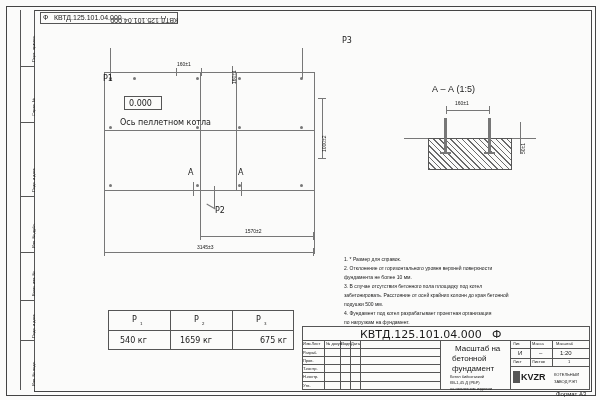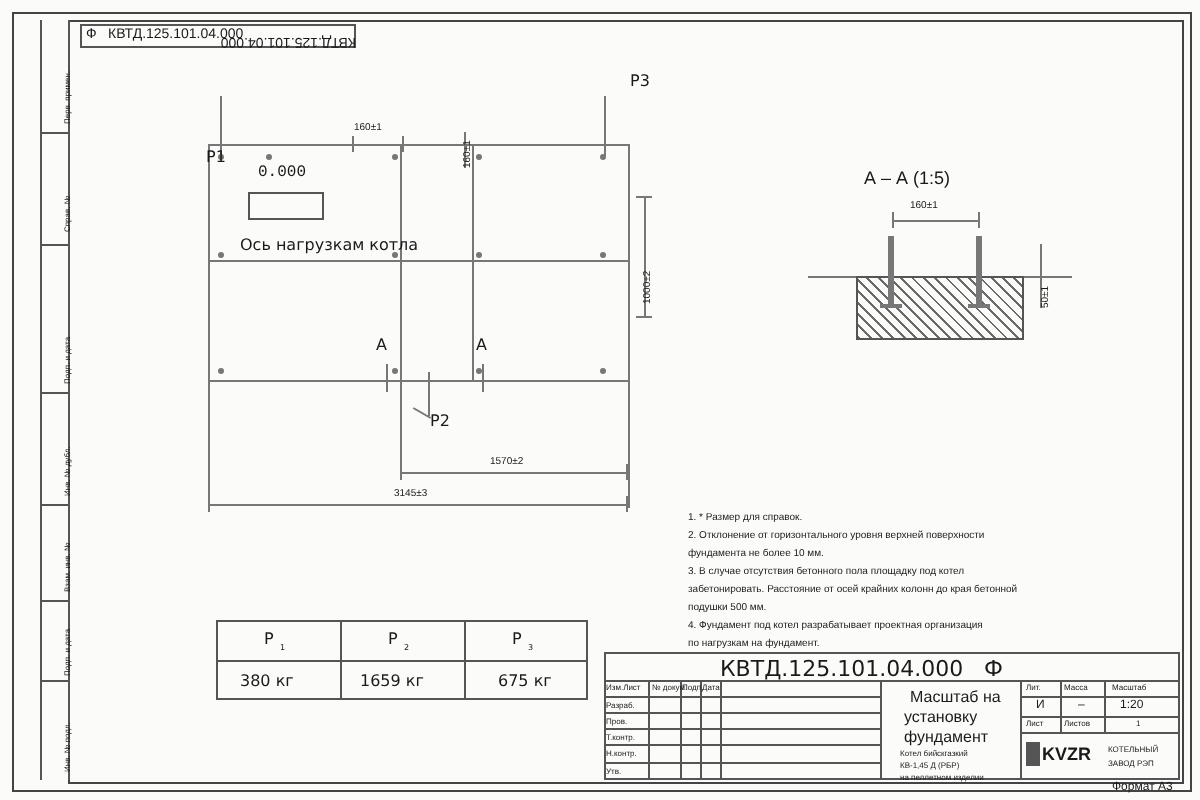--- a/index.html
+++ b/index.html
@@ -73,27 +73,27 @@
   <div class="thin" style="left:196px;top:184px;width:3px;height:3px;border-radius:50%;"></div>
   <div class="thin" style="left:238px;top:184px;width:3px;height:3px;border-radius:50%;"></div>
   <div class="thin" style="left:300px;top:184px;width:3px;height:3px;border-radius:50%;"></div>
 
   <div class="thin" style="left:110px;top:48px;width:1px;height:30px;"></div>
   <div class="thin" style="left:302px;top:48px;width:1px;height:30px;"></div>
   <div class="thin" style="left:214px;top:186px;width:1px;height:22px;"></div>
   <div class="thin" style="left:206px;top:206px;width:10px;height:1px;transform:rotate(30deg);"></div>
 
   <div class="txt t8 handwrite" style="left:103px;top:36px;margin-top:38px;">P1</div>
-  <div class="txt t8 handwrite" style="left:315px;top:36px;">P3</div>
+  <div class="txt t8 handwrite" style="left:342px;top:36px;">P3</div>
   <div class="txt t8 handwrite" style="left:215px;top:206px;">P2</div>
 
   <div class="cell" style="left:124px;top:96px;width:38px;height:14px;"></div>
-  <div class="txt t8 handwrite" style="left:129px;top:82px;font-family:Liberation Mono, monospace;">0.000</div>
-
-  <div class="txt t8 handwrite" style="left:120px;top:118px;">Ось нагрузкам котла</div>
+  <div class="txt t8 handwrite" style="left:129px;top:99px;">0.000</div>
+
+  <div class="txt t8 handwrite" style="left:120px;top:118px;">Ось пеллетном котла</div>
 
   <div class="thin" style="left:176px;top:72px;width:26px;height:1px;"></div>
   <div class="thin" style="left:176px;top:68px;width:1px;height:8px;"></div>
   <div class="thin" style="left:201px;top:68px;width:1px;height:8px;"></div>
   <div class="txt t5" style="left:177px;top:61px;">160±1</div>
 
   <div class="thin" style="left:232px;top:66px;width:1px;height:18px;"></div>
   <div class="txt t5 vert" style="left:231px;top:84px;transform:rotate(-90deg);">160±1</div>
 
   <div class="thin" style="left:322px;top:98px;width:1px;height:60px;"></div>
@@ -153,23 +153,23 @@
   <div class="ln" style="left:170px;top:310px;width:1px;height:40px;"></div>
   <div class="ln" style="left:232px;top:310px;width:1px;height:40px;"></div>
 
   <div class="txt t8 handwrite" style="left:132px;top:315px;">P</div>
   <div class="txt tiny handwrite" style="left:140px;top:321px;">1</div>
   <div class="txt t8 handwrite" style="left:194px;top:315px;">P</div>
   <div class="txt tiny handwrite" style="left:202px;top:321px;">2</div>
   <div class="txt t8 handwrite" style="left:256px;top:315px;">P</div>
   <div class="txt tiny handwrite" style="left:264px;top:321px;">3</div>
 
-  <div class="txt t8 handwrite" style="left:120px;top:336px;">380 кг</div>
+  <div class="txt t8 handwrite" style="left:120px;top:336px;">540 кг</div>
   <div class="txt t8 handwrite" style="left:180px;top:336px;">1659 кг</div>
-  <div class="txt t8 handwrite" style="left:249px;top:336px;">675 кг</div>
+  <div class="txt t8 handwrite" style="left:260px;top:336px;">675 кг</div>
 
   <div class="cell" style="left:302px;top:326px;width:288px;height:64px;"></div>
 
   <div class="ln" style="left:302px;top:340px;width:288px;height:1px;"></div>
   <div class="txt t11 handwrite" style="left:360px;top:328px;">КВТД.125.101.04.000</div>
   <div class="txt t11 handwrite" style="left:492px;top:328px;">Ф</div>
 
   <div class="ln" style="left:360px;top:340px;width:1px;height:50px;"></div>
   <div class="ln" style="left:440px;top:340px;width:1px;height:50px;"></div>
   <div class="ln" style="left:510px;top:340px;width:1px;height:50px;"></div>
@@ -189,21 +189,21 @@
   <div class="txt tiny" style="left:303px;top:358px;">Пров.</div>
   <div class="txt tiny" style="left:303px;top:366px;">Т.контр.</div>
   <div class="txt tiny" style="left:303px;top:374px;">Н.контр.</div>
   <div class="txt tiny" style="left:303px;top:383px;">Утв.</div>
 
   <div class="txt tiny" style="left:326px;top:341px;">№ докум.</div>
   <div class="txt tiny" style="left:341px;top:341px;">Подп.</div>
   <div class="txt tiny" style="left:351px;top:341px;">Дата</div>
 
   <div class="txt t8" style="left:455px;top:344px;">Масштаб на</div>
-  <div class="txt t8" style="left:452px;top:354px;">установку</div>
+  <div class="txt t8" style="left:452px;top:354px;">бетонной</div>
   <div class="txt t8" style="left:452px;top:364px;">фундамент</div>
 
   <div class="txt tiny" style="left:450px;top:374px;">Котел бийскгазкий</div>
   <div class="txt tiny" style="left:450px;top:380px;">КВ-1,45  Д  (РБР)</div>
   <div class="txt tiny" style="left:450px;top:386px;">на пеллетном изделии</div>
 
   <div class="ln" style="left:510px;top:348px;width:80px;height:1px;"></div>
   <div class="ln" style="left:510px;top:358px;width:80px;height:1px;"></div>
   <div class="ln" style="left:510px;top:366px;width:80px;height:1px;"></div>
   <div class="ln" style="left:530px;top:340px;width:1px;height:26px;"></div>

